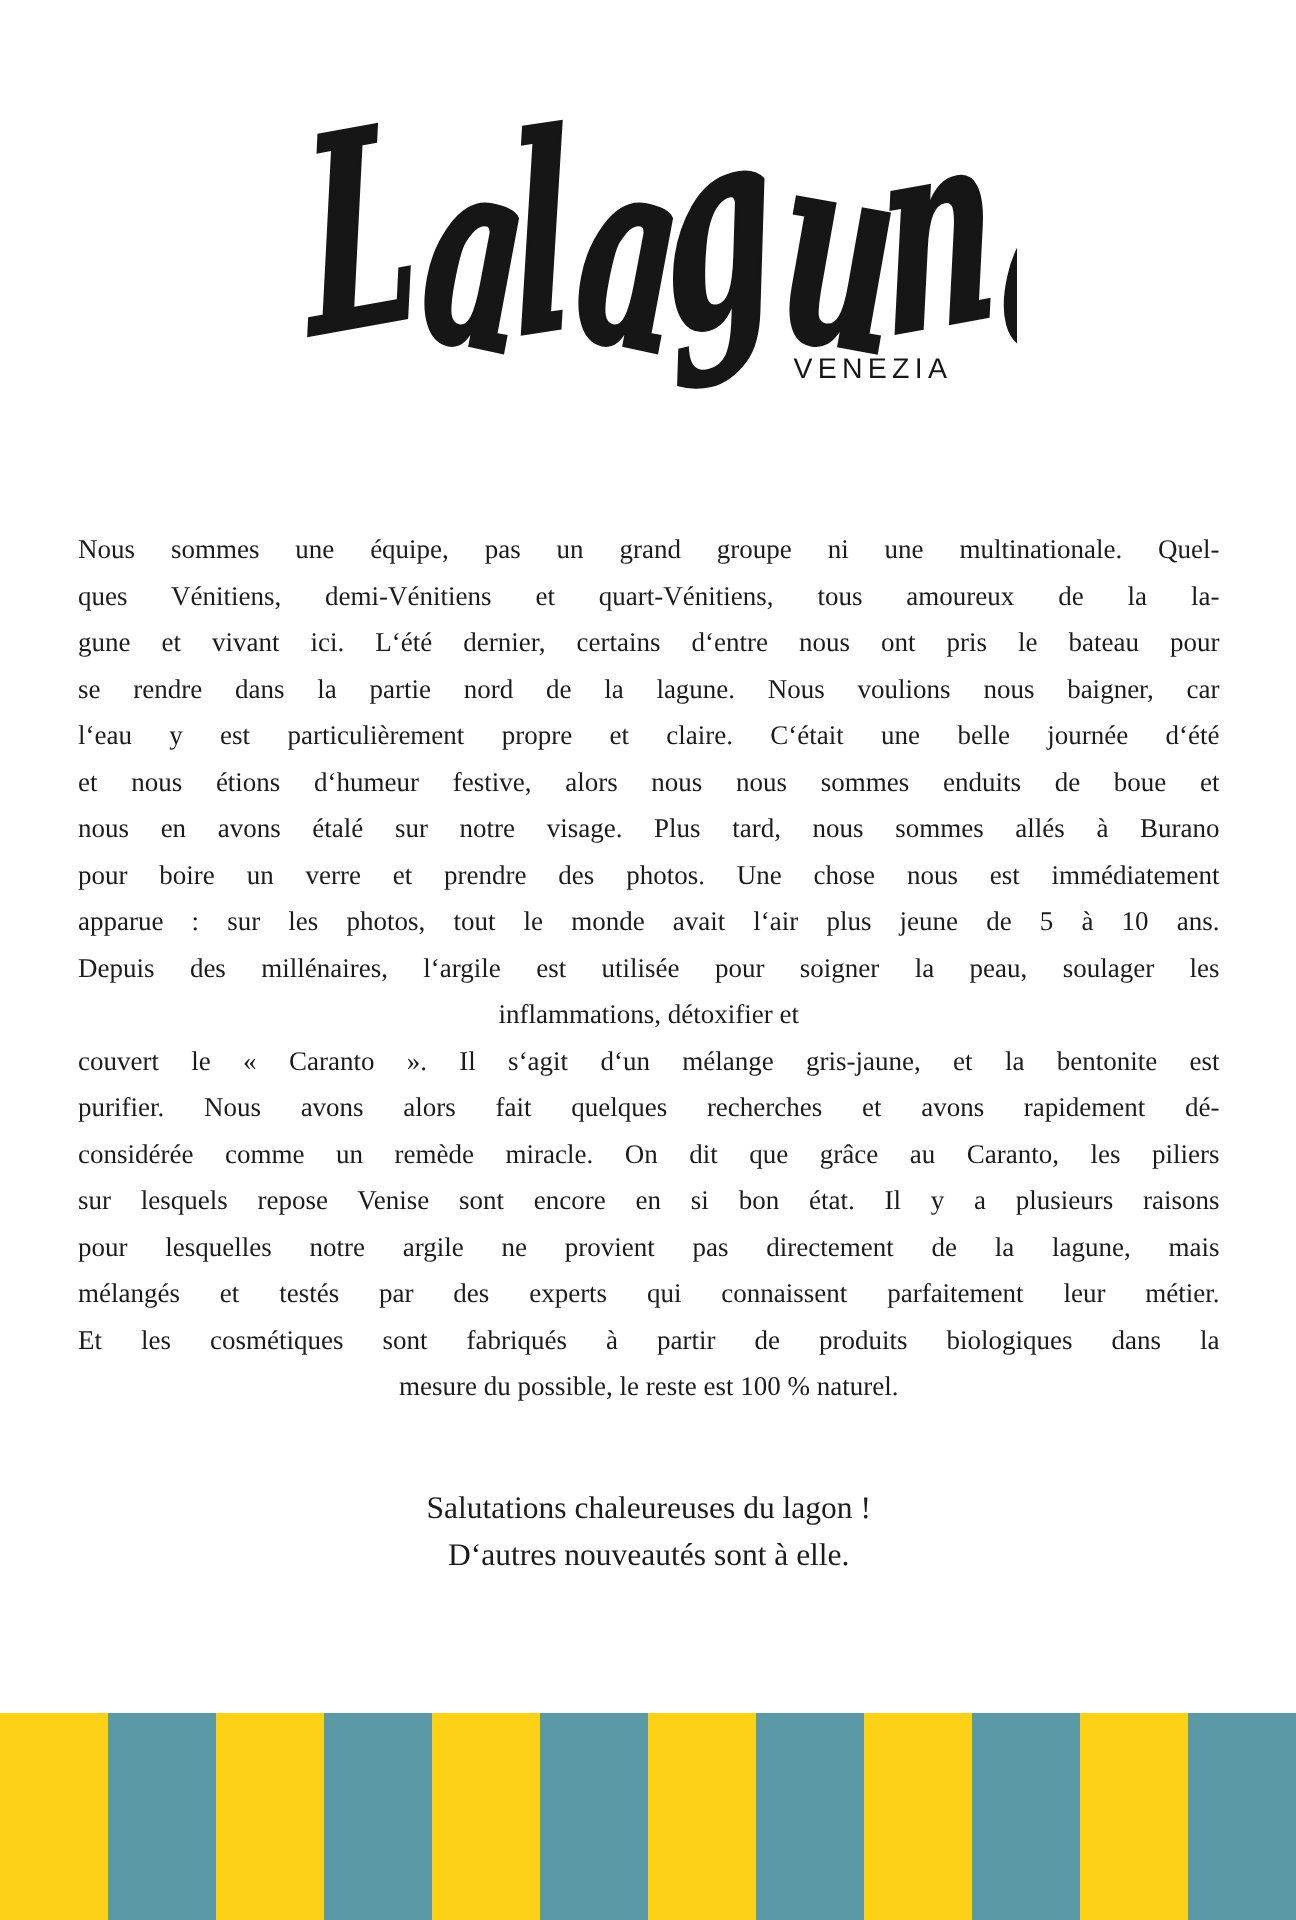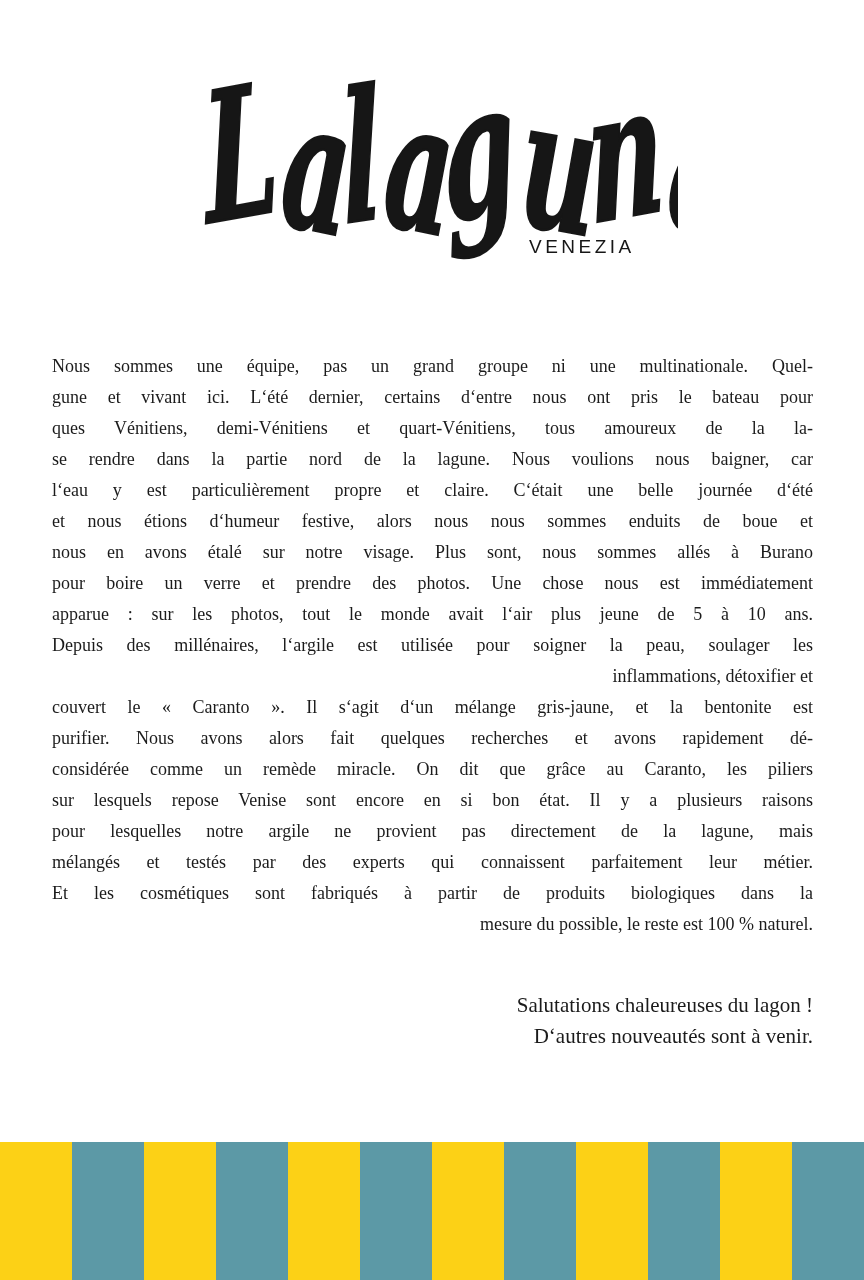--- a/index.html
+++ b/index.html
@@ -36,21 +36,21 @@
     white-space: nowrap;
   }
 
   
   .body-text {
     position: absolute; left: 52px; top: 340px; width: 761px;
     font-size: 18px; line-height: 31px;
     color: var(--text-color, #1b1b1b);
     margin-top: 11px;
   }
-  .line { text-align: right; white-space: normal; }
+  .line { text-align: center; white-space: normal; }
   .line.just { text-align: justify; text-align-last: justify; }
   .closing {
     position: absolute; left: 52px; top: 990px; width: 761px;
     font-size: 21px; line-height: 31px;
     color: var(--text-color, #1b1b1b);
   }
 
   
   .stripes {
     position: absolute; left: 0; top: 1142px;
@@ -70,43 +70,43 @@
     <svg class="brand-svg" viewBox="0 0 480 230">
       <g transform="translate(10,0) scale(0.58,1)">
         <text x="0" y="185" class="brand-text" rotate="-6 7 -5 7 -8 6 -6 9">Lalaguna</text>
       </g>
     </svg>
   </div>
   <div class="venezia">VENEZIA</div>
 
   <div class="body-text">
     <div class="line just">Nous sommes une équipe, pas un grand groupe ni une multinationale. Quel-</div>
+    <div class="line just">ques Vénitiens, demi-Vénitiens et quart-Vénitiens, tous amoureux de la la-</div>
     <div class="line just">gune et vivant ici. L‘été dernier, certains d‘entre nous ont pris le bateau pour</div>
-    <div class="line just">ques Vénitiens, demi-Vénitiens et quart-Vénitiens, tous amoureux de la la-</div>
     <div class="line just">se rendre dans la partie nord de la lagune. Nous voulions nous baigner, car</div>
     <div class="line just">l‘eau y est particulièrement propre et claire. C‘était une belle journée d‘été</div>
     <div class="line just">et nous étions d‘humeur festive, alors nous nous sommes enduits de boue et</div>
-    <div class="line just">nous en avons étalé sur notre visage. Plus sont, nous sommes allés à Burano</div>
+    <div class="line just">nous en avons étalé sur notre visage. Plus tard, nous sommes allés à Burano</div>
     <div class="line just">pour boire un verre et prendre des photos. Une chose nous est immédiatement</div>
     <div class="line just">apparue : sur les photos, tout le monde avait l‘air plus jeune de 5 à 10 ans.</div>
     <div class="line just">Depuis des millénaires, l‘argile est utilisée pour soigner la peau, soulager les</div>
     <div class="line">inflammations, détoxifier et</div>
     <div class="line just">couvert le « Caranto ». Il s‘agit d‘un mélange gris-jaune, et la bentonite est</div>
     <div class="line just">purifier. Nous avons alors fait quelques recherches et avons rapidement dé-</div>
     <div class="line just">considérée comme un remède miracle. On dit que grâce au Caranto, les piliers</div>
     <div class="line just">sur lesquels repose Venise sont encore en si bon état. Il y a plusieurs raisons</div>
     <div class="line just">pour lesquelles notre argile ne provient pas directement de la lagune, mais</div>
     <div class="line just">mélangés et testés par des experts qui connaissent parfaitement leur métier.</div>
     <div class="line just">Et les cosmétiques sont fabriqués à partir de produits biologiques dans la</div>
     <div class="line">mesure du possible, le reste est 100 % naturel.</div>
   </div>
 
   <div class="closing">
     <div class="line">Salutations chaleureuses du lagon !</div>
-    <div class="line">D‘autres nouveautés sont à venir.</div>
+    <div class="line">D‘autres nouveautés sont à elle.</div>
   </div>
 
   <div class="stripes">
     <div class="stripe y"></div>
     <div class="stripe t"></div>
     <div class="stripe y"></div>
     <div class="stripe t"></div>
     <div class="stripe y"></div>
     <div class="stripe t"></div>
     <div class="stripe y"></div>

